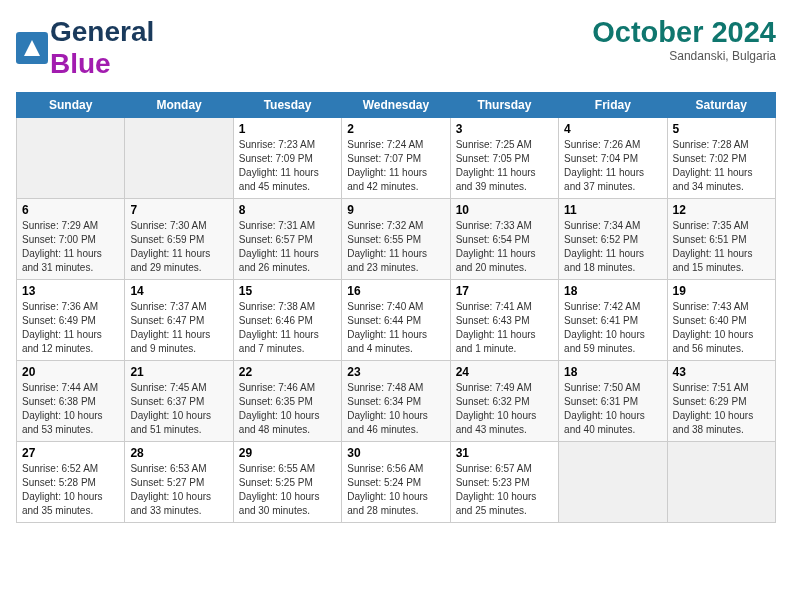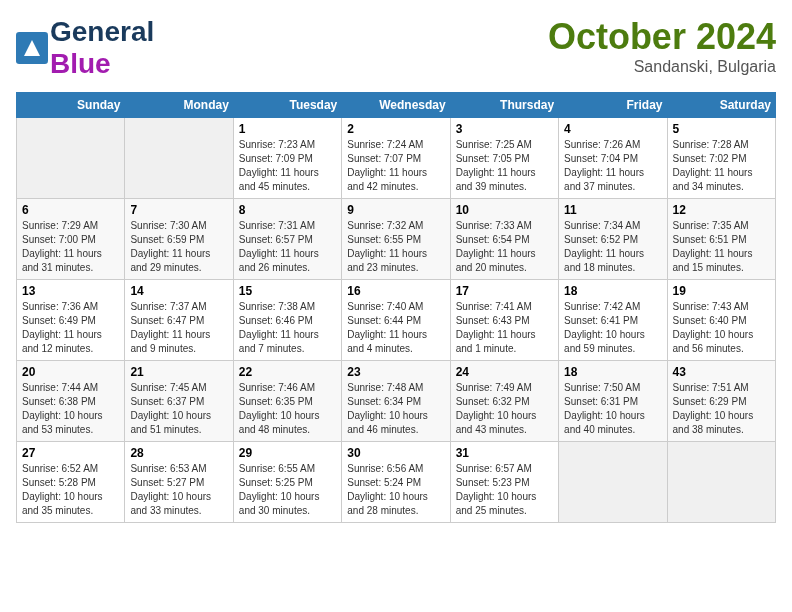--- a/index.html
+++ b/index.html
@@ -27,38 +27,38 @@
     .logo-blue { color: #a21caf; }
     .logo-icon {
       width: 32px;
       height: 32px;
       margin-right: 2px;
     }
     .title-block {
       text-align: right;
     }
     .month-title {
-      font-size: 36px;
+      font-size: 29px;
       font-weight: bold;
-      color: #4d7c0f;
+      color: #0f766e;
     }
     .subtitle {
-      font-size: 16px;
+      font-size: 12px;
       color: #555;
     }
     .calendar {
       width: 100%;
       border-collapse: collapse;
       font-size: 11px;
     }
     .calendar th {
       background: #2e7ab5;
       color: #fff;
       padding: 5px 4px;
-      text-align: right;
+      text-align: center;
       font-size: 12px;
       border: 1px solid #2e7ab5;
     }
     .calendar td {
       border: 1px solid #ccc;
       vertical-align: top;
       padding: 4px 5px;
       width: calc(100% / 7);
       height: 78px;
       background: #fff;

